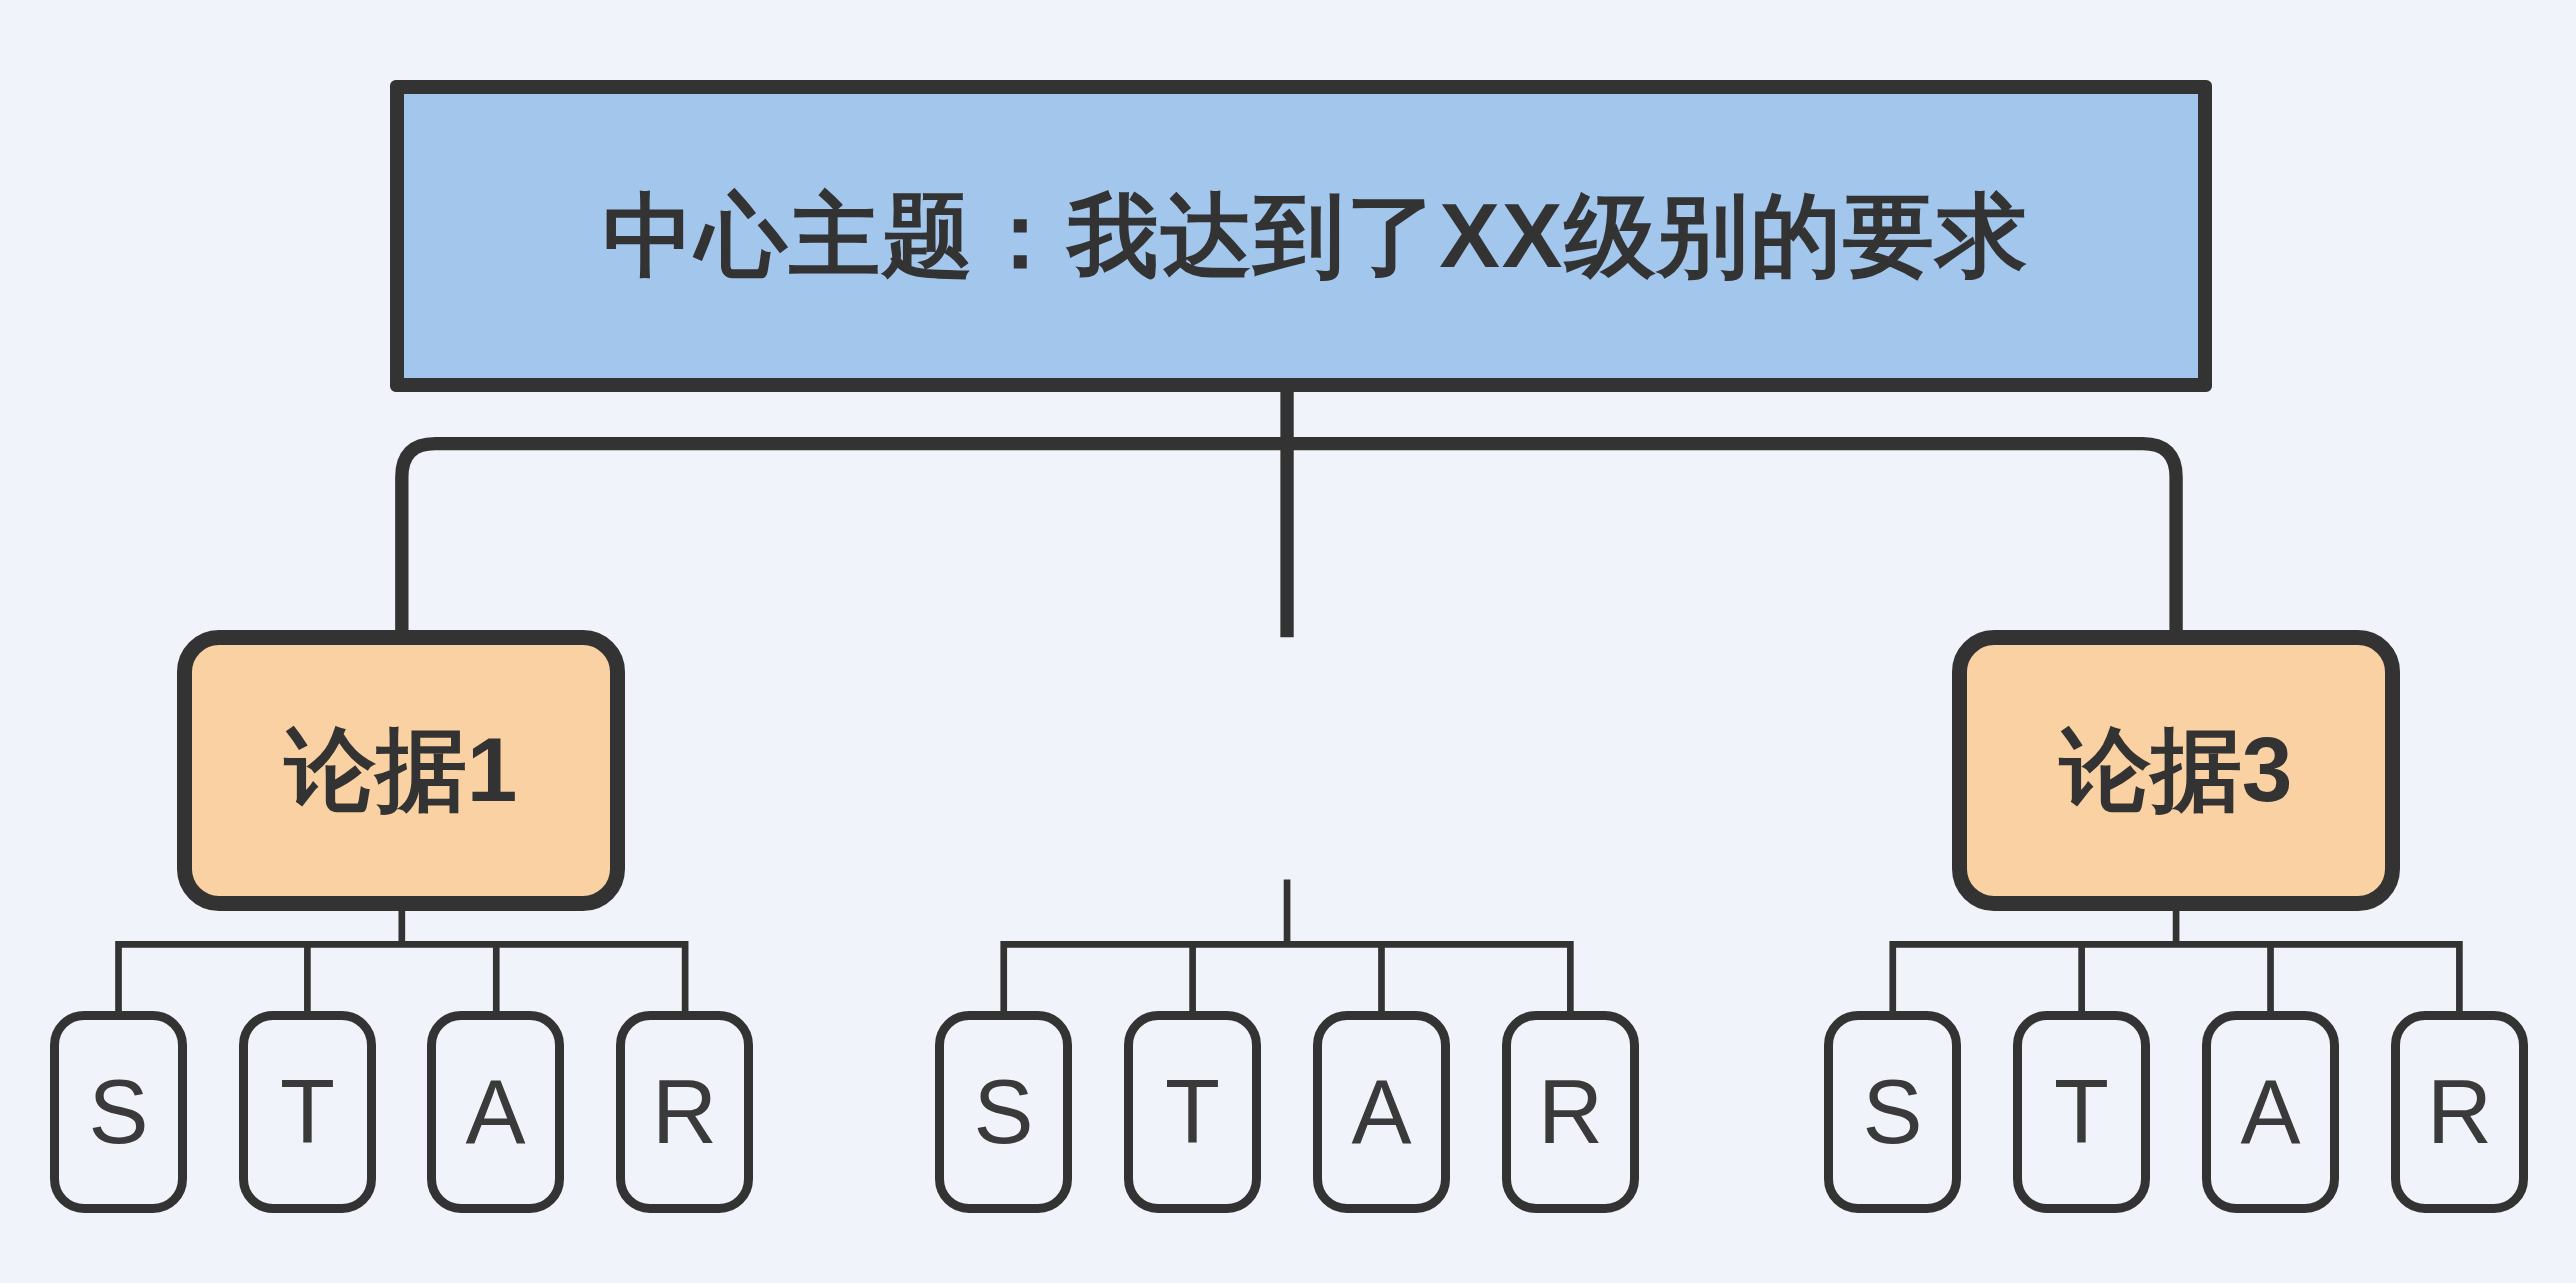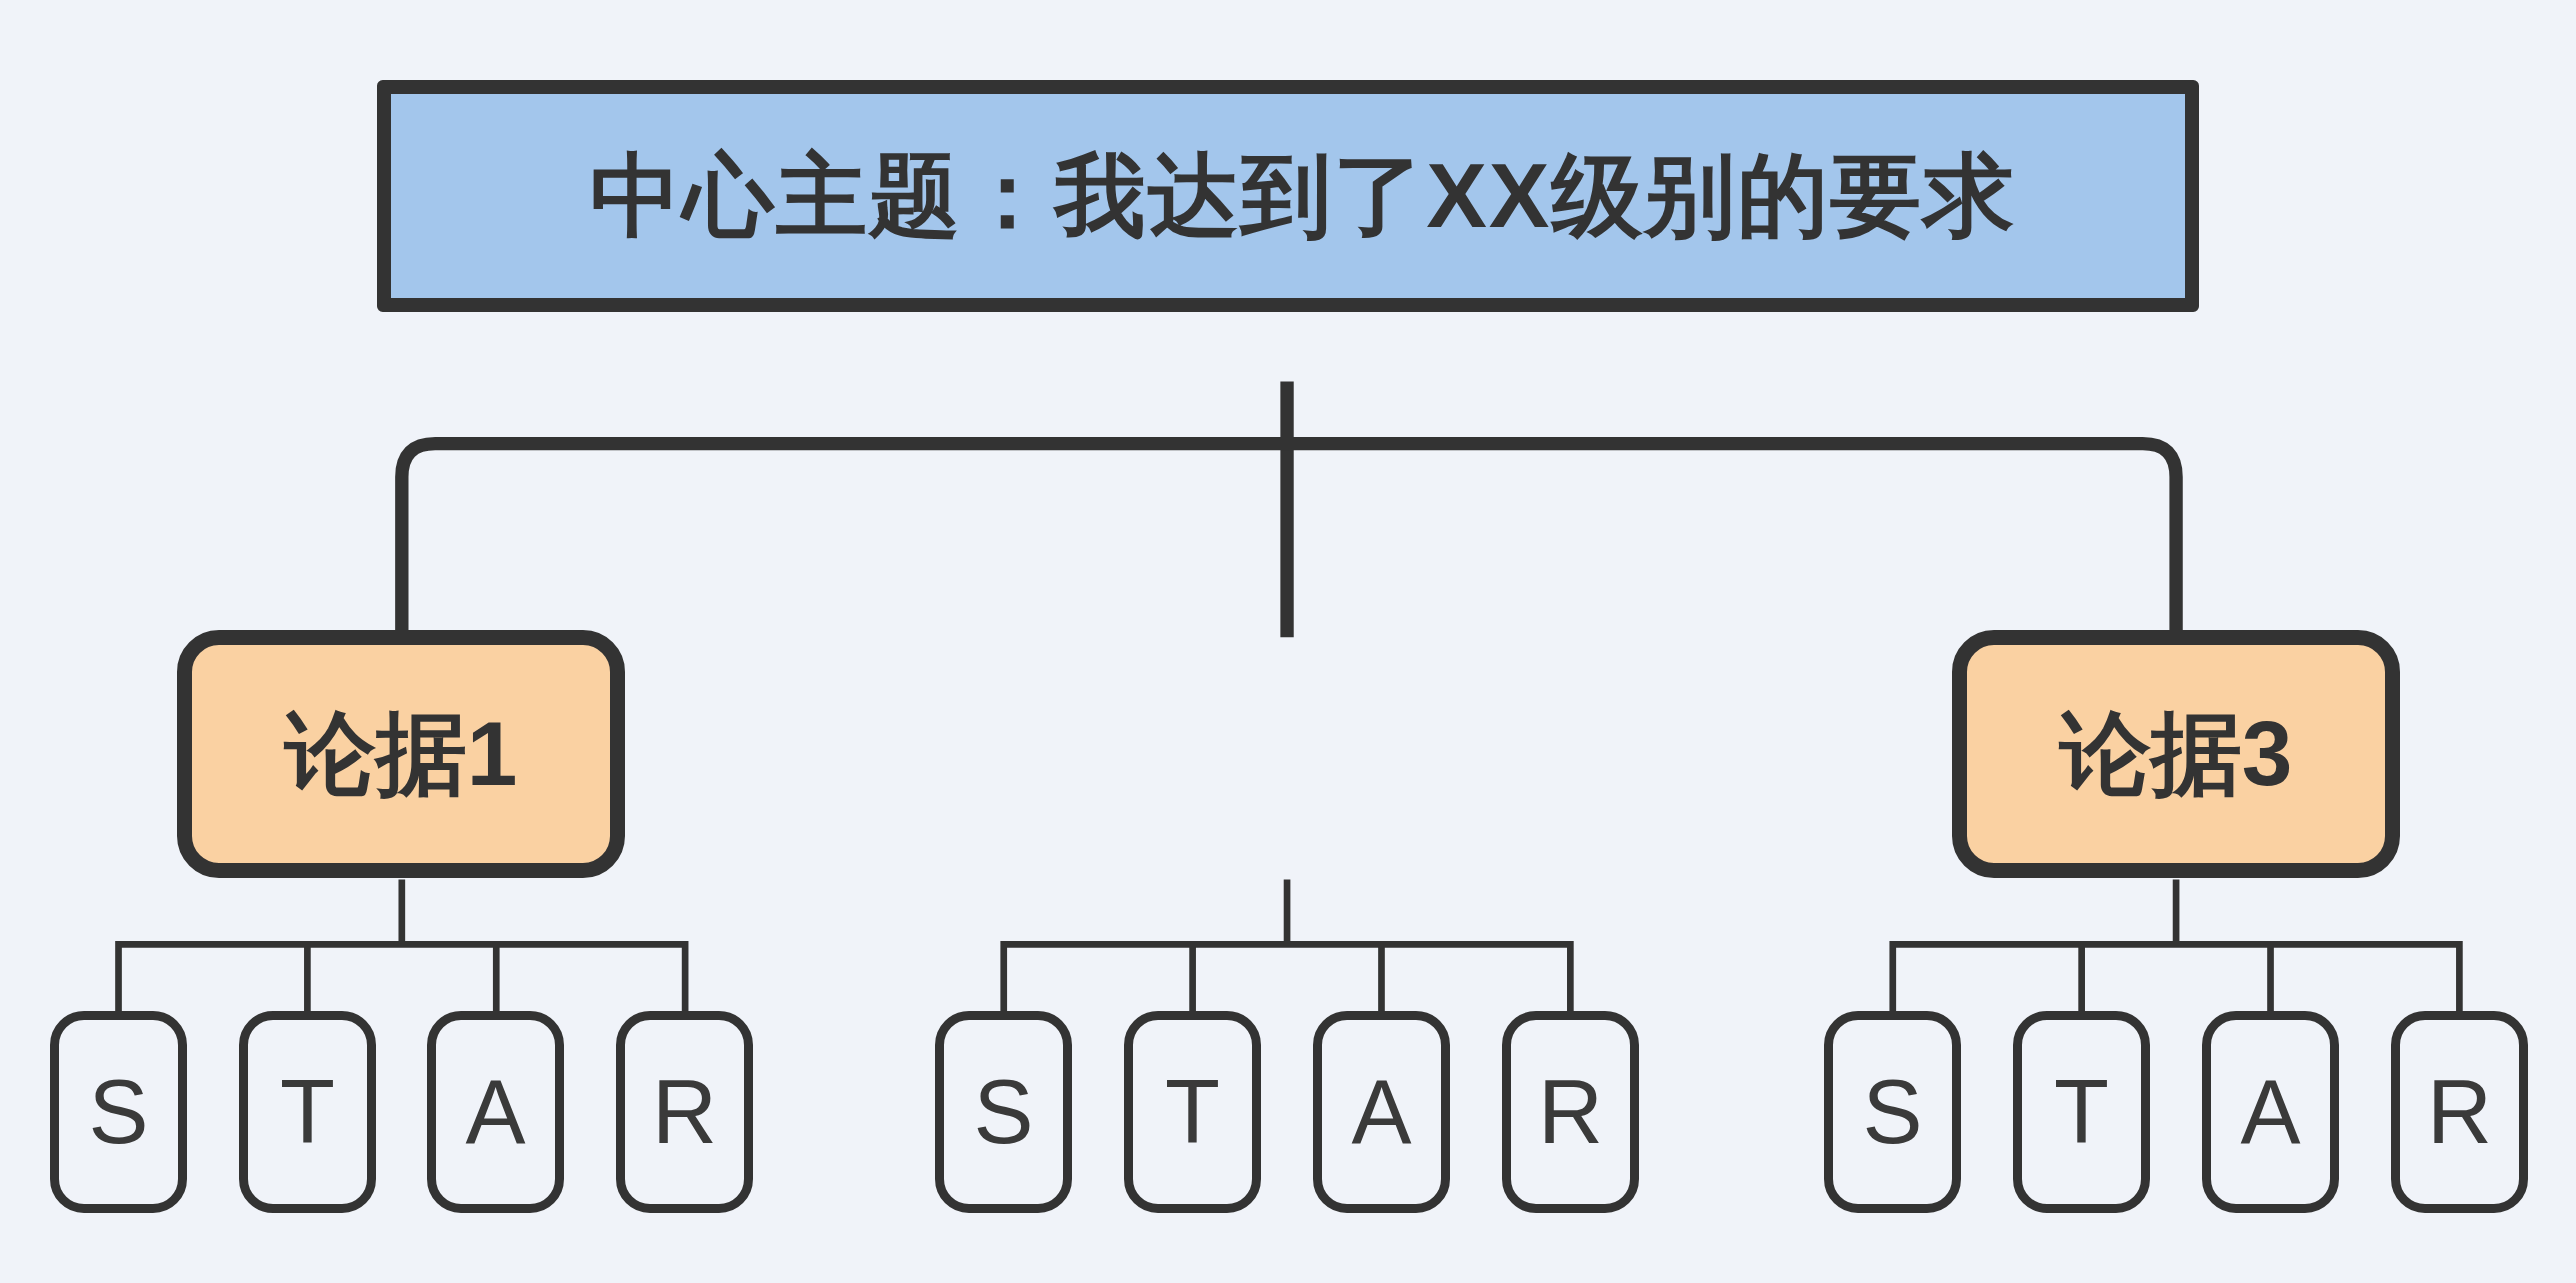--- a/index.html
+++ b/index.html
@@ -22,30 +22,30 @@
   .connectors path.main{stroke-width:14px;}
   .connectors path.mini{stroke-width:7px;}
   .node{
     position:absolute;
     box-sizing:border-box;
     display:flex;align-items:center;justify-content:center;
     color:var(--stroke);
     text-align:center;
   }
   .root-box{
-    left:377px;top:80px;width:1822px;height:232px;
+    left:390px;top:80px;width:1822px;height:312px;
     background:var(--root-fill);
     border:14.3px solid var(--stroke);
     border-radius:5.7px;
     font-size:91px;font-weight:700;
     letter-spacing:1.9px;
     padding-left:30px;
   }
   .branch-box{
-    top:630px;width:448px;height:248px;
+    top:630px;width:448px;height:281px;
     background:var(--branch-fill);
     border:15.3px solid var(--stroke);
     border-radius:42px;
     font-size:91px;font-weight:700;
   }
   .leaf-box{
     top:1011px;width:137px;height:202px;
     background:var(--leaf-fill);
     border:9.5px solid var(--stroke);
     border-radius:34px;

